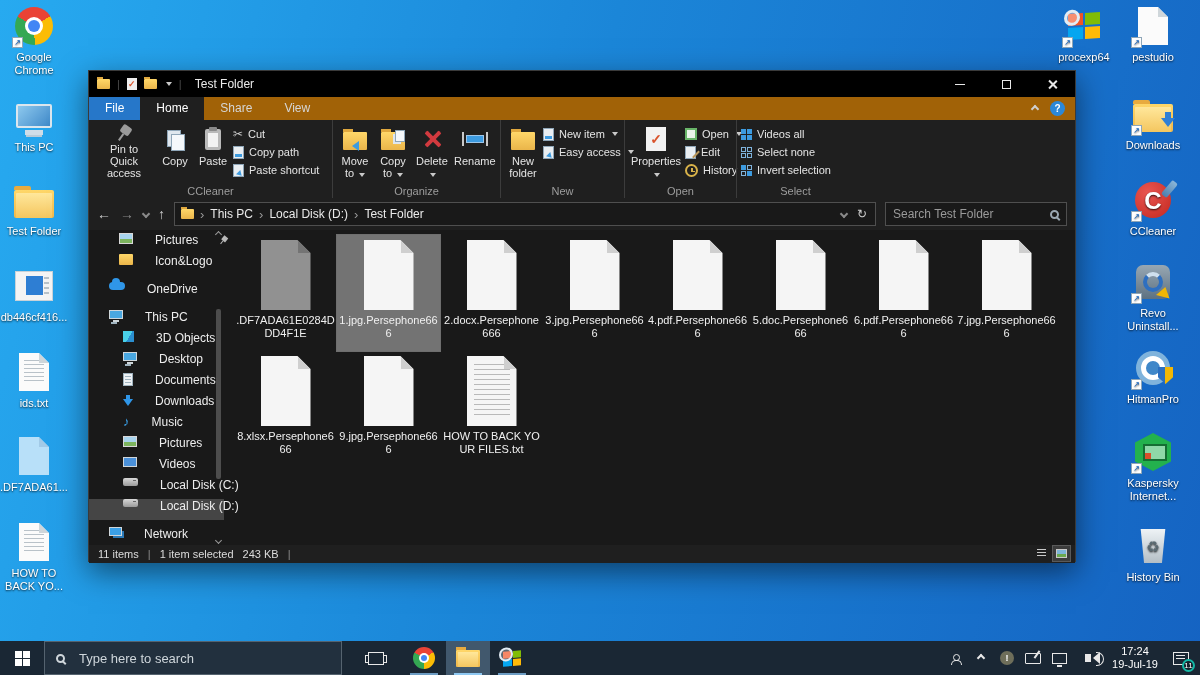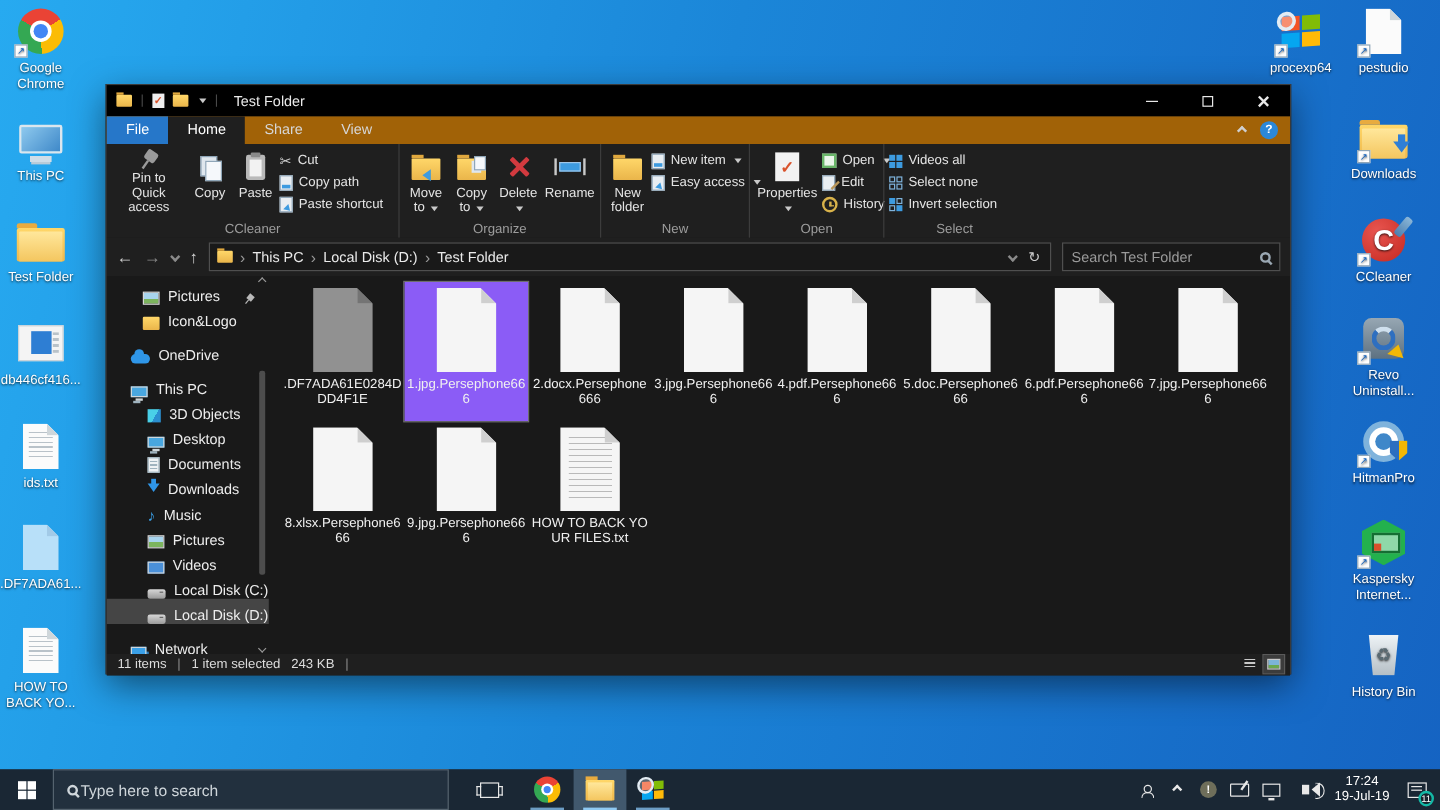--- a/index.html
+++ b/index.html
@@ -123,21 +123,21 @@
 .crumb-sep{color:#9a9a9a;font-size:13px}
 .addr-right{margin-left:auto;display:flex;align-items:center;gap:10px;padding-right:2px}
 .search-box{width:182px;height:24px;border:1px solid #4f4f4f;background:#191919;display:flex;align-items:center;padding:0 7px;gap:6px}
 .search-box input{flex:1;background:transparent;border:0;outline:0;color:#cfcfcf;font-size:12px;font-family:"Liberation Sans",sans-serif;min-width:0}
 .search-box input::placeholder{color:#9a9a9a}
 .lens{width:9px;height:9px;border:2px solid #9aa7b2;border-radius:50%;position:relative;flex:none}
 .lens:after{content:"";position:absolute;width:2px;height:5px;background:#9aa7b2;transform:rotate(-45deg);bottom:-4px;right:-2px}
 
 .wbody{display:flex;height:315px;background:#191919;position:relative}
 .sidebar{width:135px;padding-top:3px;position:relative;flex:none}
-.srow{height:21px;display:flex;align-items:flex-end;gap:7px;font-size:12px;color:#ededed;padding-right:12px;white-space:nowrap}
+.srow{height:21px;display:flex;align-items:flex-start;gap:22px;font-size:12px;color:#ededed;padding-right:12px;white-space:nowrap}
 .ind-qa{padding-left:30px}.ind-root{padding-left:20px}.ind-child{padding-left:34px}
 .srow.selected{background:#454545}
 .mt{margin-top:7px}
 .si{flex:none;position:relative}
 .si-pic{width:14px;height:11px;border:1px solid #d8d8d8;background:linear-gradient(#a8d4ee 55%,#7cb45e 55%)}
 .si-folder{width:14px;height:11px;background:linear-gradient(#ffd769,#eab54a);border-radius:1px}
 .si-cloud{width:16px;height:8px;background:#2f96e8;border-radius:8px;position:relative}
 .si-cloud:before{content:"";position:absolute;left:3px;top:-4px;width:8px;height:8px;border-radius:50%;background:#2f96e8}
 .si-pc{width:14px;height:9px;background:#49a7e0;border:1px solid #cfd6da;position:relative}
 .si-pc:after{content:"";position:absolute;left:3px;bottom:-4px;width:6px;height:2px;background:#cfd6da;box-shadow:-2px 2px 0 0 #9fb3bf}
@@ -154,42 +154,42 @@
 .pin-mini{width:9px;height:9px;position:relative;transform:rotate(40deg);margin-left:auto}
 .pin-mini:before{content:"";position:absolute;left:2px;top:0;width:5px;height:5px;background:#b9b9b9}
 .pin-mini:after{content:"";position:absolute;left:4px;top:5px;width:1px;height:4px;background:#b9b9b9}
 .side-scroll{position:absolute;right:1px;top:2px;bottom:2px;width:10px;display:flex;flex-direction:column;align-items:center}
 .side-scroll .chev{border-color:#9a9a9a;width:5px;height:5px;border-width:0 1.5px 1.5px 0}
 .sthumb{width:5px;background:#4d4d4d;border-radius:2px;margin-top:72px;height:170px}
 .side-scroll .bottom{margin-top:auto}
 
 .files{flex:1;display:flex;flex-wrap:wrap;align-content:flex-start;padding:5px 0 0 10px}
 .ftile{width:103px;height:116px;display:flex;flex-direction:column;align-items:center;padding-top:5px}
-.ftile.selected{background:#8b5cf6;outline:1px solid #6e6e6e}
+.ftile.selected{background:#737373;outline:1px solid #6e6e6e}
 .fic{width:56px;height:70px;position:relative;margin-bottom:4px;flex:none}
 .pg{position:absolute;left:3px;right:3px;top:0;bottom:0;background:#f5f5f5;clip-path:polygon(0 0,calc(100% - 13px) 0,100% 13px,100% 100%,0 100%)}
 .pg .fold{position:absolute;top:0;right:0;width:13px;height:13px;background:#cfcfcf;clip-path:polygon(0 0,100% 100%,0 100%)}
 .pg.gray{background:#919191}.pg.gray .fold{background:#747474}
 .pg.lines:before{content:"";position:absolute;left:7px;right:7px;top:8px;bottom:9px;background:repeating-linear-gradient(#b9b9b9 0 1px,transparent 1px 5px)}
 .fname{font-size:11px;line-height:13px;text-align:center;color:#f0f0f0;width:100px;word-break:break-all}
 
 .statusbar{height:18px;display:flex;align-items:center;gap:9px;padding:0 9px;font-size:11px;color:#dcdcdc;background:#1f1f1f;position:relative}
 .st-sep{color:#8a8a8a}
 .view-btns{position:absolute;right:5px;top:1px;display:flex;gap:3px}
 .vbtn{width:17px;height:15px;display:flex;align-items:center;justify-content:center}
 .vbtn.active{background:#3c3c3c;outline:1px solid #5a5a5a}
 .v-details{width:9px;height:9px;background:repeating-linear-gradient(#c9c9c9 0 1px,transparent 1px 3px)}
 .v-large{width:11px;height:9px;border:1px solid #c9c9c9;background:linear-gradient(#7cb4d8 55%,#6aa84f 55%)}
 
 
 .taskbar{position:absolute;left:0;bottom:0;width:1200px;height:34px;background:#1a2734;display:flex;align-items:stretch;color:#fff;z-index:50}
 .start{width:44px;display:flex;align-items:center;justify-content:center}
 .winlogo{display:grid;grid-template-columns:7px 7px;grid-template-rows:7px 7px;gap:1px}
 .winlogo i{background:#fff;display:block}
-.tsearch{width:330px;background:#22303e;border:1px solid #55636f;display:flex;align-items:center;gap:2px;padding:0 11px;margin:0}
+.tsearch{width:298px;background:#22303e;border:1px solid #55636f;display:flex;align-items:center;gap:14px;padding:0 11px;margin:0}
 .tsearch input{flex:1;background:transparent;border:0;outline:0;color:#e8e8e8;font-size:13px;font-family:"Liberation Sans",sans-serif;min-width:0}
 .tsearch input::placeholder{color:#cfd6db}
 .tsearch .lens{border-color:#cfd6db}.tsearch .lens:after{background:#cfd6db}
 .tbtn{width:44px;display:flex;align-items:center;justify-content:center;position:relative}
 .tbtn .uline{position:absolute;bottom:0;left:8px;right:8px;height:2px;background:#6d9dc4}
 .tbtn.active{background:#41586d}
 .tbtn.active .uline{background:#8ec8f2}
 .taskview{width:16px;height:13px;border:1.5px solid #e8e8e8;position:relative}
 .taskview:before{content:"";position:absolute;left:-4px;top:2px;width:3px;height:6px;border:1.5px solid #e8e8e8;border-right:0}
 .taskview:after{content:"";position:absolute;right:-4px;top:2px;width:3px;height:6px;border:1.5px solid #e8e8e8;border-left:0}

